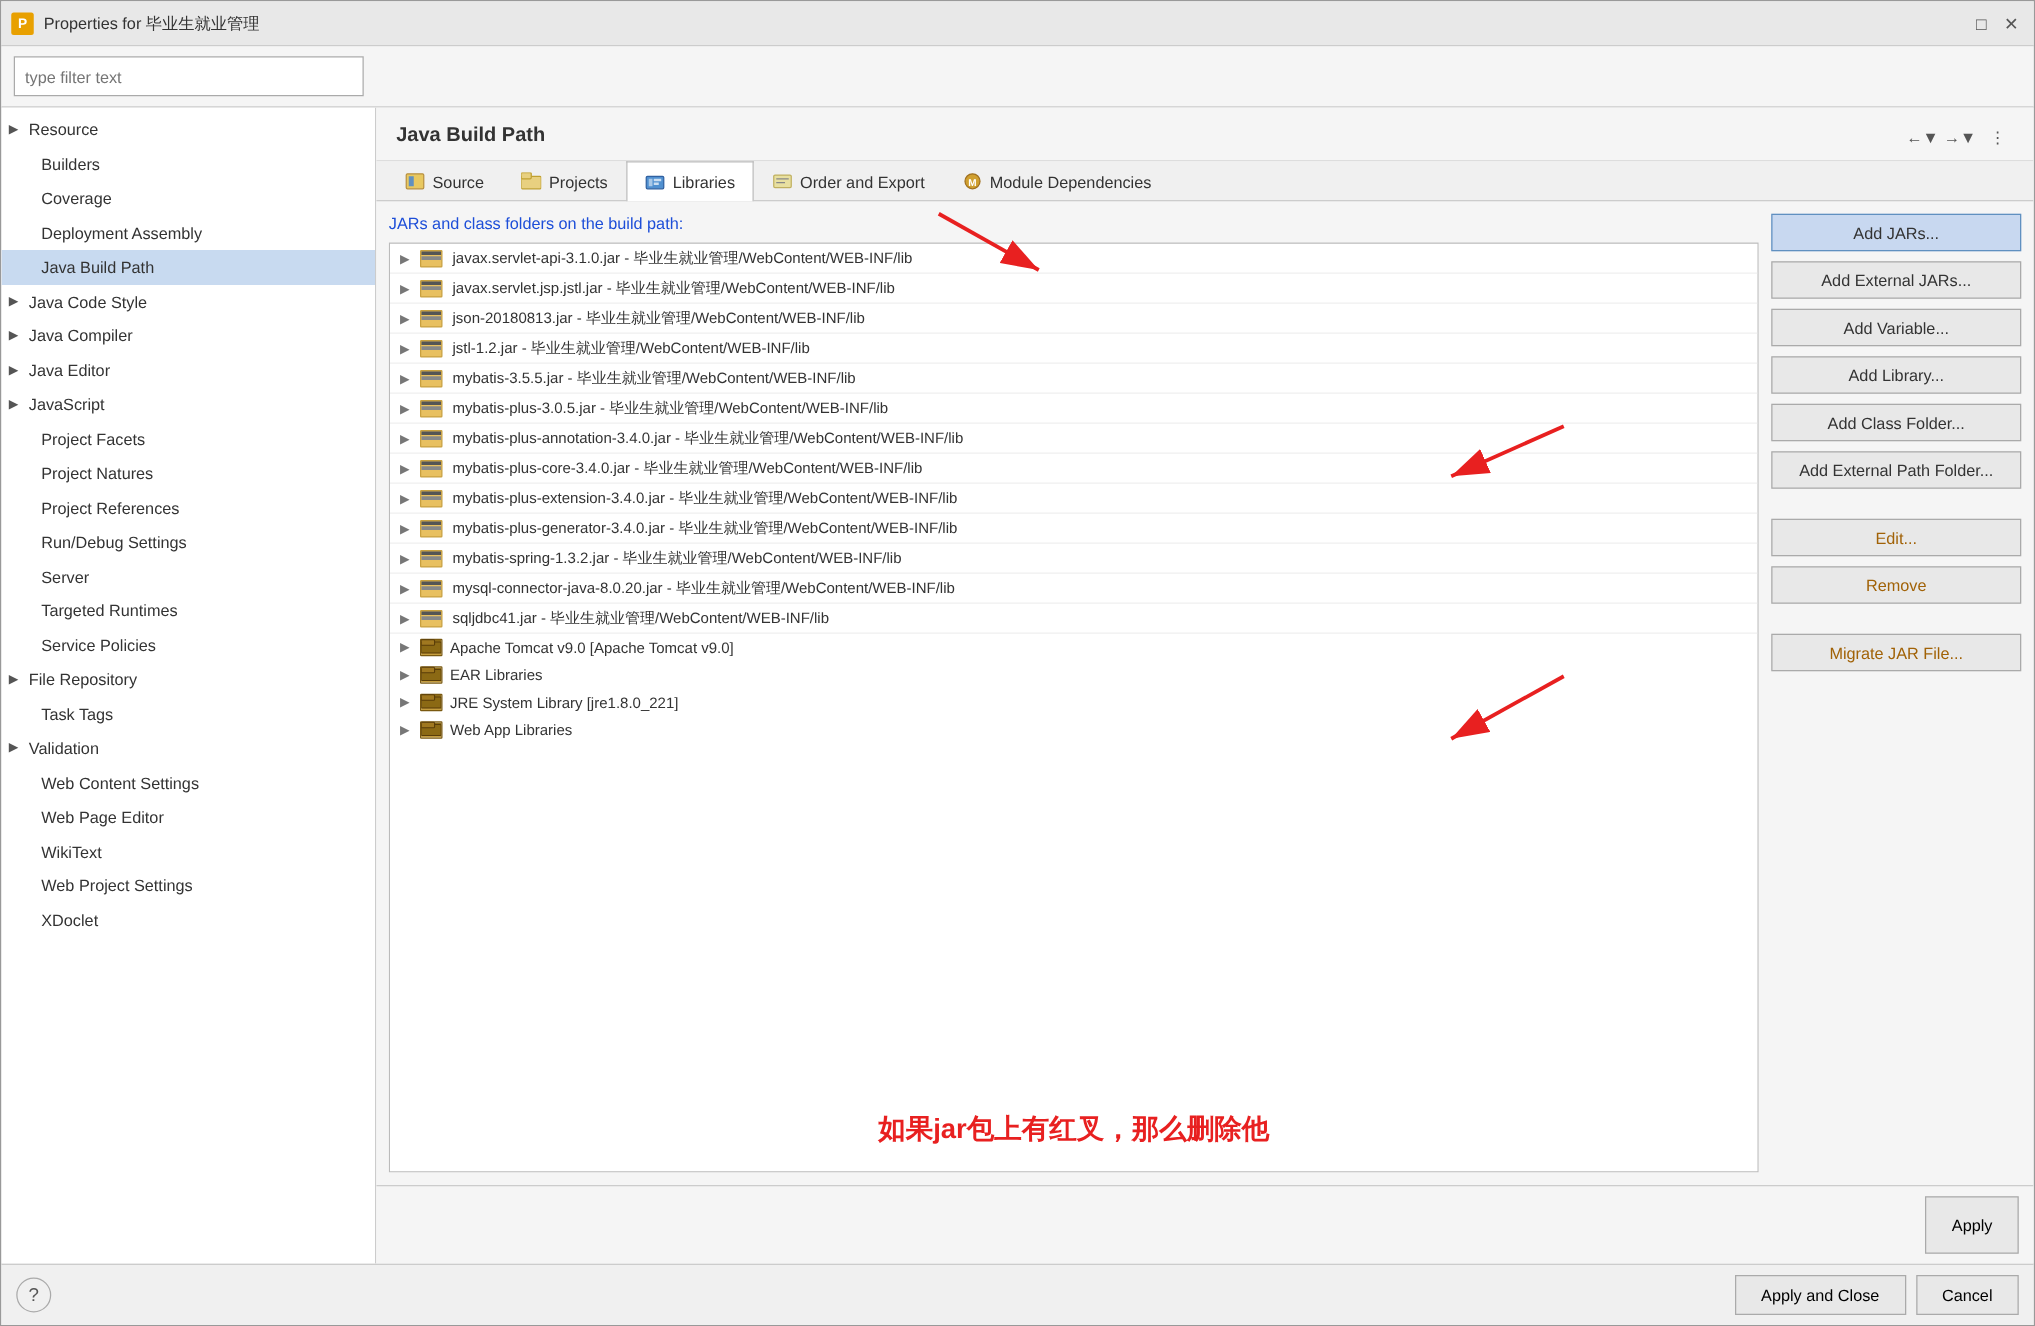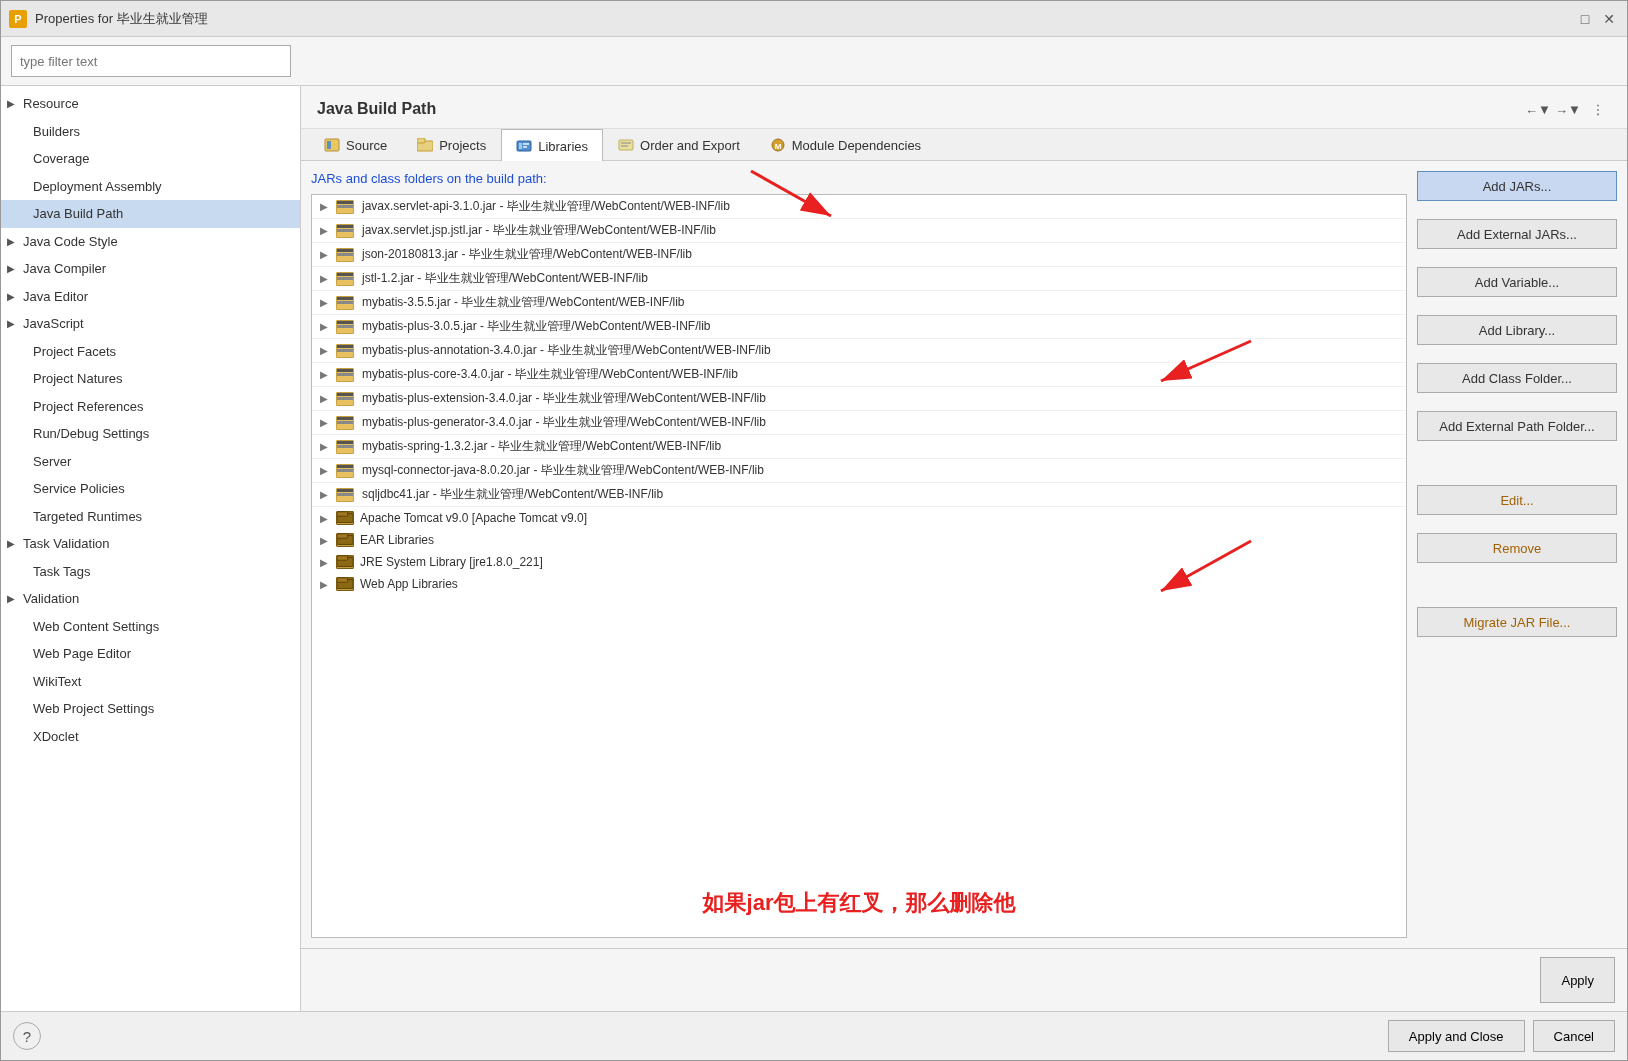--- a/index.html
+++ b/index.html
@@ -159,21 +159,21 @@
     }
     .tab {
       padding: 7px 14px;
       cursor: pointer;
       border: 1px solid transparent;
       border-bottom: none;
       background: none;
       font-size: 13px;
       color: #333;
       display: flex;
-      align-items: flex-end;
+      align-items: center;
       gap: 6px;
     }
     .tab.active {
       background: white;
       border-color: #bbb;
       border-bottom-color: white;
       margin-bottom: -1px;
       position: relative;
       z-index: 1;
     }
@@ -272,21 +272,21 @@
       justify-content: center;
       font-size: 8px;
       color: white;
       font-weight: bold;
       flex-shrink: 0;
     }
     .right-buttons {
       width: 200px;
       display: flex;
       flex-direction: column;
-      gap: 18px;
+      gap: 8px;
       flex-shrink: 0;
     }
     .action-btn {
       width: 100%;
       height: 30px;
       background: #e8e8e8;
       border: 1px solid #aaa;
       cursor: pointer;
       font-size: 13px;
       color: #333;
@@ -427,29 +427,29 @@
           <div class="sidebar-item">
             <span style="width: 14px; display: inline-block;"></span>
             <span>Run/Debug Settings</span>
           </div>
           <div class="sidebar-item">
             <span style="width: 14px; display: inline-block;"></span>
             <span>Server</span>
           </div>
           <div class="sidebar-item">
             <span style="width: 14px; display: inline-block;"></span>
+            <span>Targeted Runtimes</span>
+          </div>
+          <div class="sidebar-item">
+            <span style="width: 14px; display: inline-block;"></span>
             <span>Service Policies</span>
-          </div>
-          <div class="sidebar-item">
-            <span style="width: 14px; display: inline-block;"></span>
-            <span>Targeted Runtimes</span>
           </div>
           <div class="sidebar-item has-arrow">
             <span class="sidebar-arrow">▶</span>
-            <span>Task Validation</span>
+            <span>File Repository</span>
           </div>
           <div class="sidebar-item">
             <span style="width: 14px; display: inline-block;"></span>
             <span>Task Tags</span>
           </div>
           <div class="sidebar-item has-arrow">
             <span class="sidebar-arrow">▶</span>
             <span>Validation</span>
           </div>
           <div class="sidebar-item">

